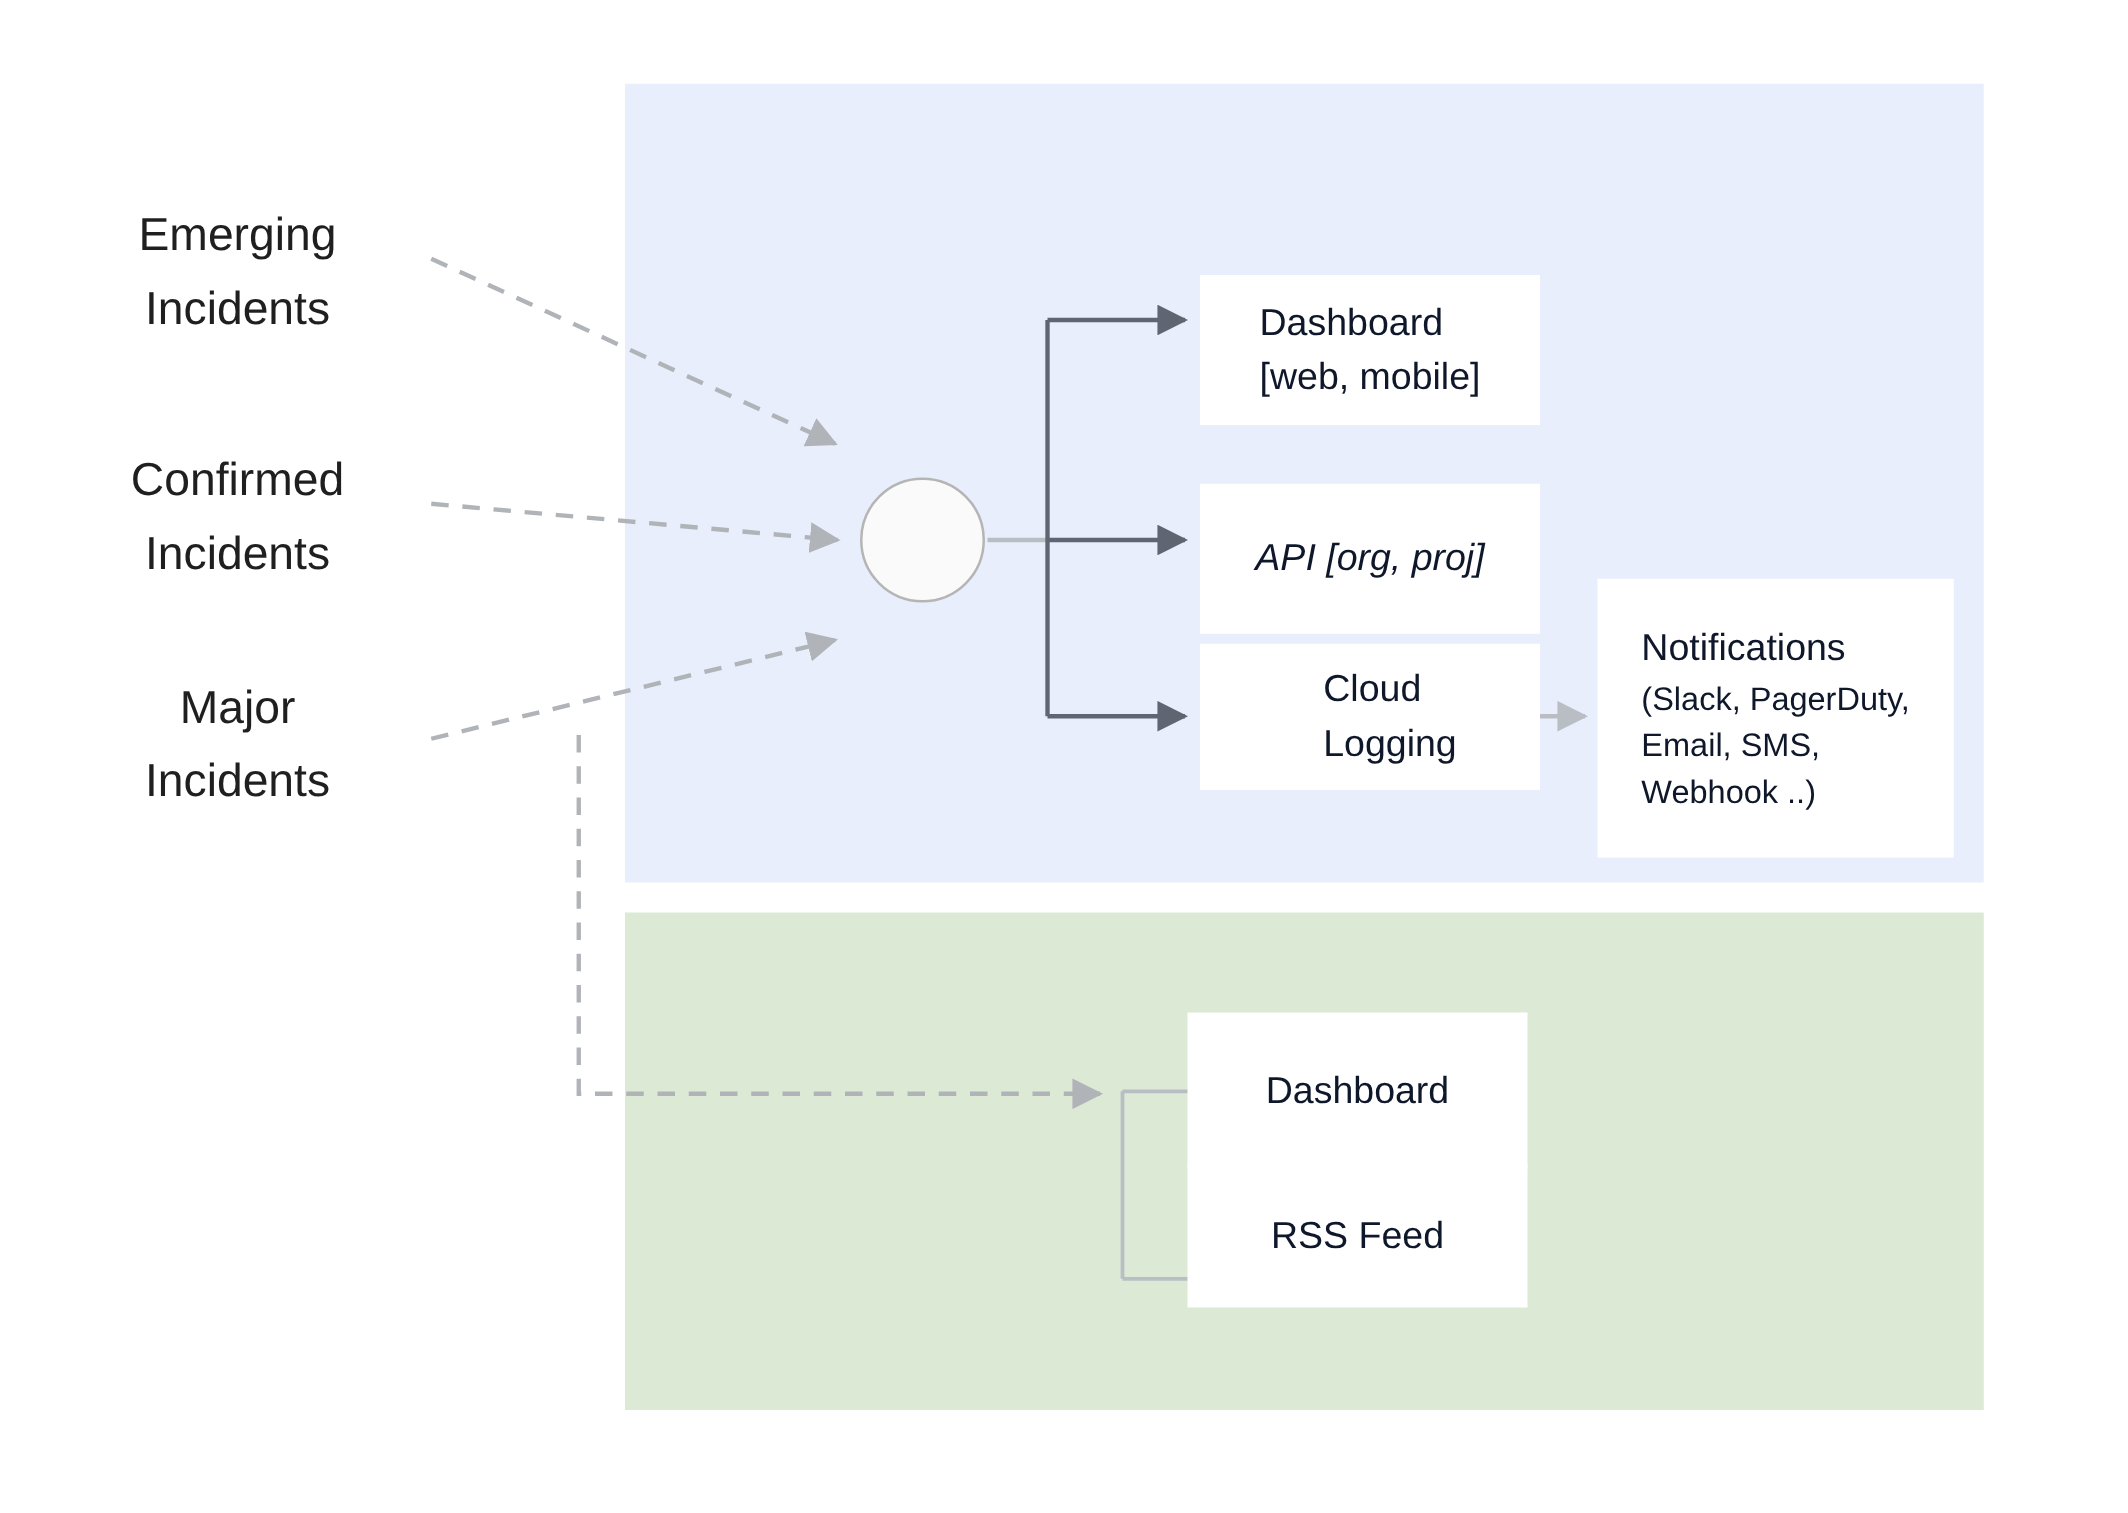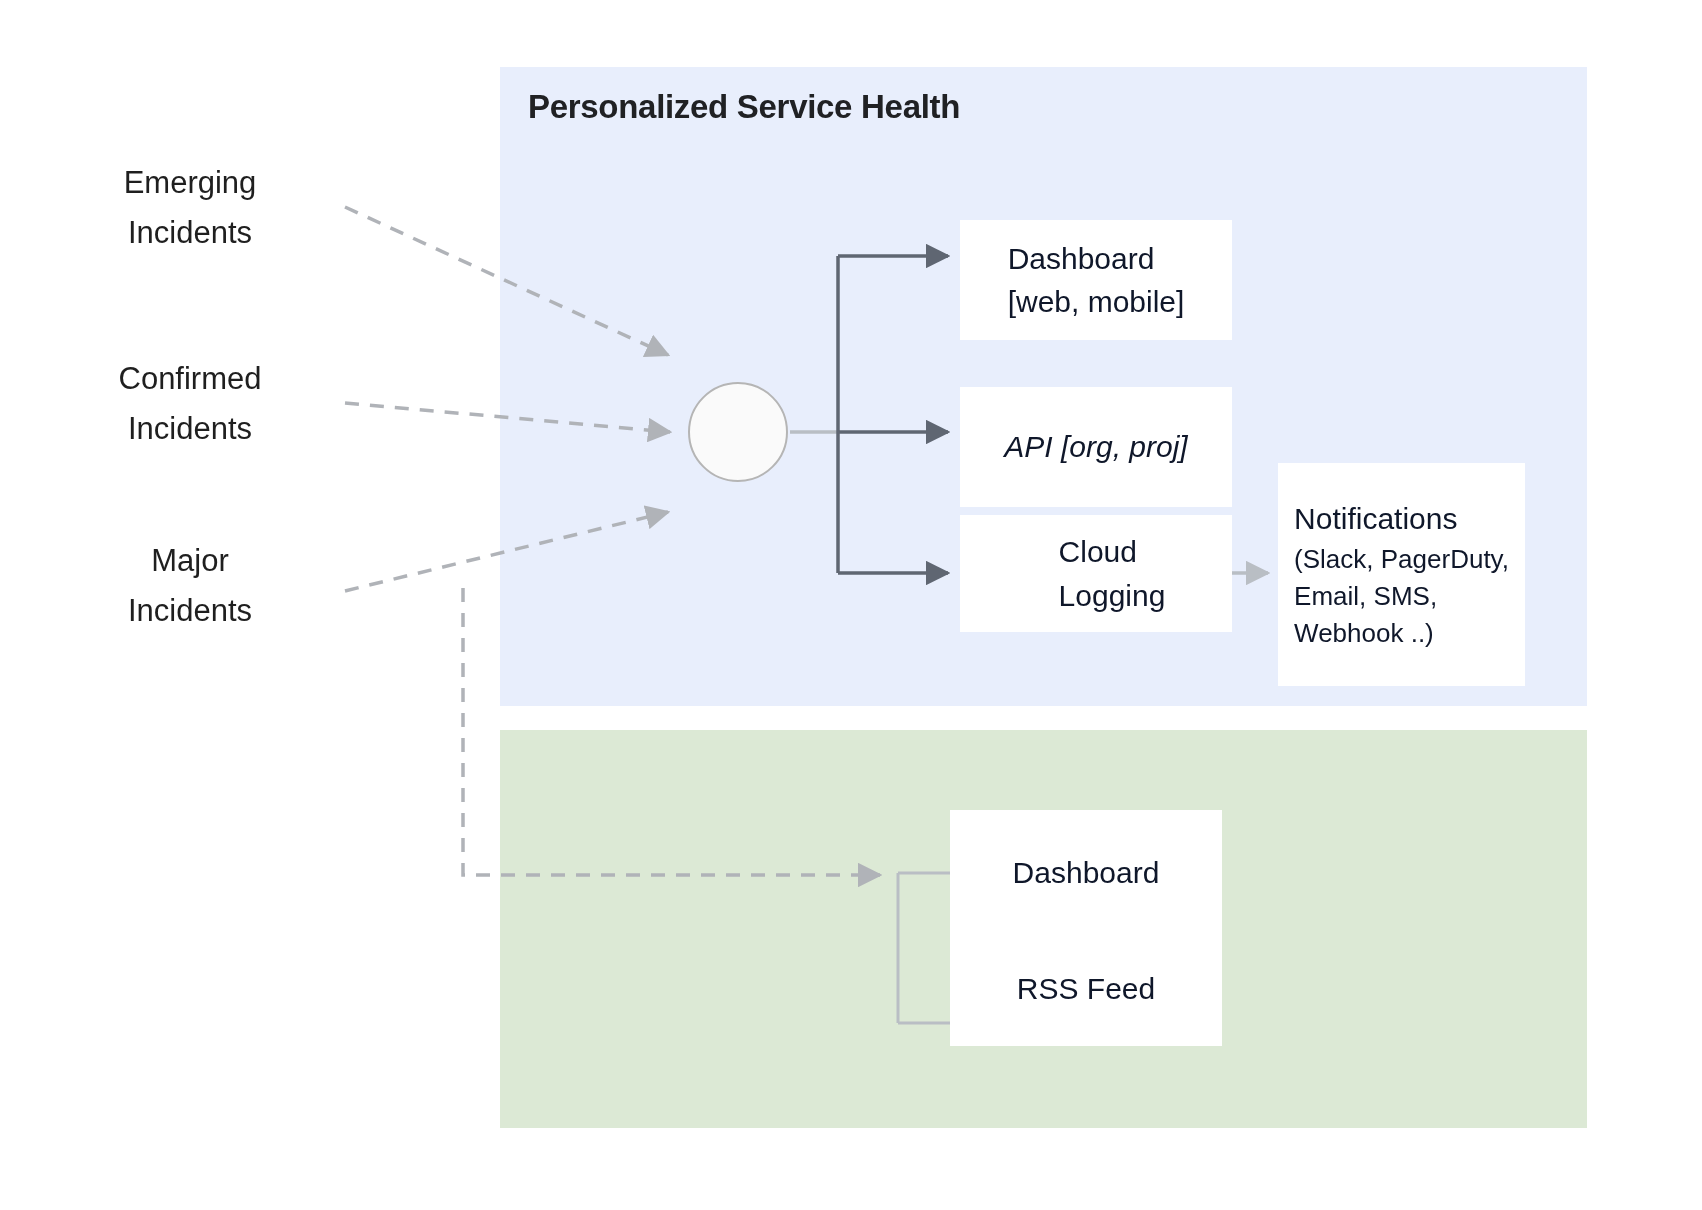--- a/index.html
+++ b/index.html
@@ -52,21 +52,21 @@
     top: 730px;
     width: 1087px;
     height: 398px;
     background: #dce9d5;
   }
 
   
   .source-label {
     position: absolute;
     text-align: center;
-    font-size: 31px;
+    font-size: 37px;
     line-height: 1.6;
     color: #1f1f1f;
     white-space: nowrap;
   }
   #label-emerging  { left: 20px; top: 158px; width: 340px; }
   #label-confirmed { left: 20px; top: 354px; width: 340px; }
   #label-major     { left: 20px; top: 536px; width: 340px; }
 
   
   .node-box {
@@ -81,21 +81,21 @@
   }
   .node-box .node-text {
     font-size: 30px;
     line-height: 1.45;
     padding: 0 10px;
   }
   #box-dashboard-web { left: 960px; top: 220px; width: 272px; height: 120px; }
   #box-api           { left: 960px; top: 387px; width: 272px; height: 120px; font-style: italic; }
   #box-cloud-logging { left: 960px; top: 515px; width: 272px; height: 117px; padding-left: 32px; }
   #box-notifications {
-    left: 1278px; top: 463px; width: 247px; height: 223px;
+    left: 1278px; top: 463px; width: 285px; height: 223px;
   }
   #box-notifications .node-text { font-size: 30px; }
   #box-notifications .node-sub {
     display: block;
     font-size: 26px;
     line-height: 1.42;
   }
   #box-dashboard-cloud { left: 950px; top: 810px; width: 272px; height: 125px; }
   #box-rss             { left: 950px; top: 932px; width: 272px; height: 114px; }
 
@@ -148,21 +148,20 @@
     <path d="M 838 432 L 948 432" fill="none" stroke="#5f6672" stroke-width="3.5" marker-end="url(#arrow-solid)"></path>
     <path d="M 838 573 L 948 573" fill="none" stroke="#5f6672" stroke-width="3.5" marker-end="url(#arrow-solid)"></path>
 
     <path d="M 1232 573 L 1268 573" fill="none" stroke="#b9bec4" stroke-width="3.5" marker-end="url(#arrow-light)"></path>
 
     <path d="M 898 873 L 898 1023" fill="none" stroke="#b9bec4" stroke-width="3"></path>
     <path d="M 898 873 L 952 873" fill="none" stroke="#b9bec4" stroke-width="3"></path>
     <path d="M 898 1023 L 952 1023" fill="none" stroke="#b9bec4" stroke-width="3"></path>
   </svg>
 
-  <div class="panel-title" style="left:528px; top:88px;">Personalized Service Health</div>
 
   <div class="source-label" id="label-emerging">Emerging<br>Incidents</div>
   <div class="source-label" id="label-confirmed">Confirmed<br>Incidents</div>
   <div class="source-label" id="label-major">Major<br>Incidents</div>
 
   <div id="hub-circle"></div>
 
   <div class="node-box" id="box-dashboard-web">
     <span class="node-text">Dashboard<br>[web, mobile]</span>
   </div>

